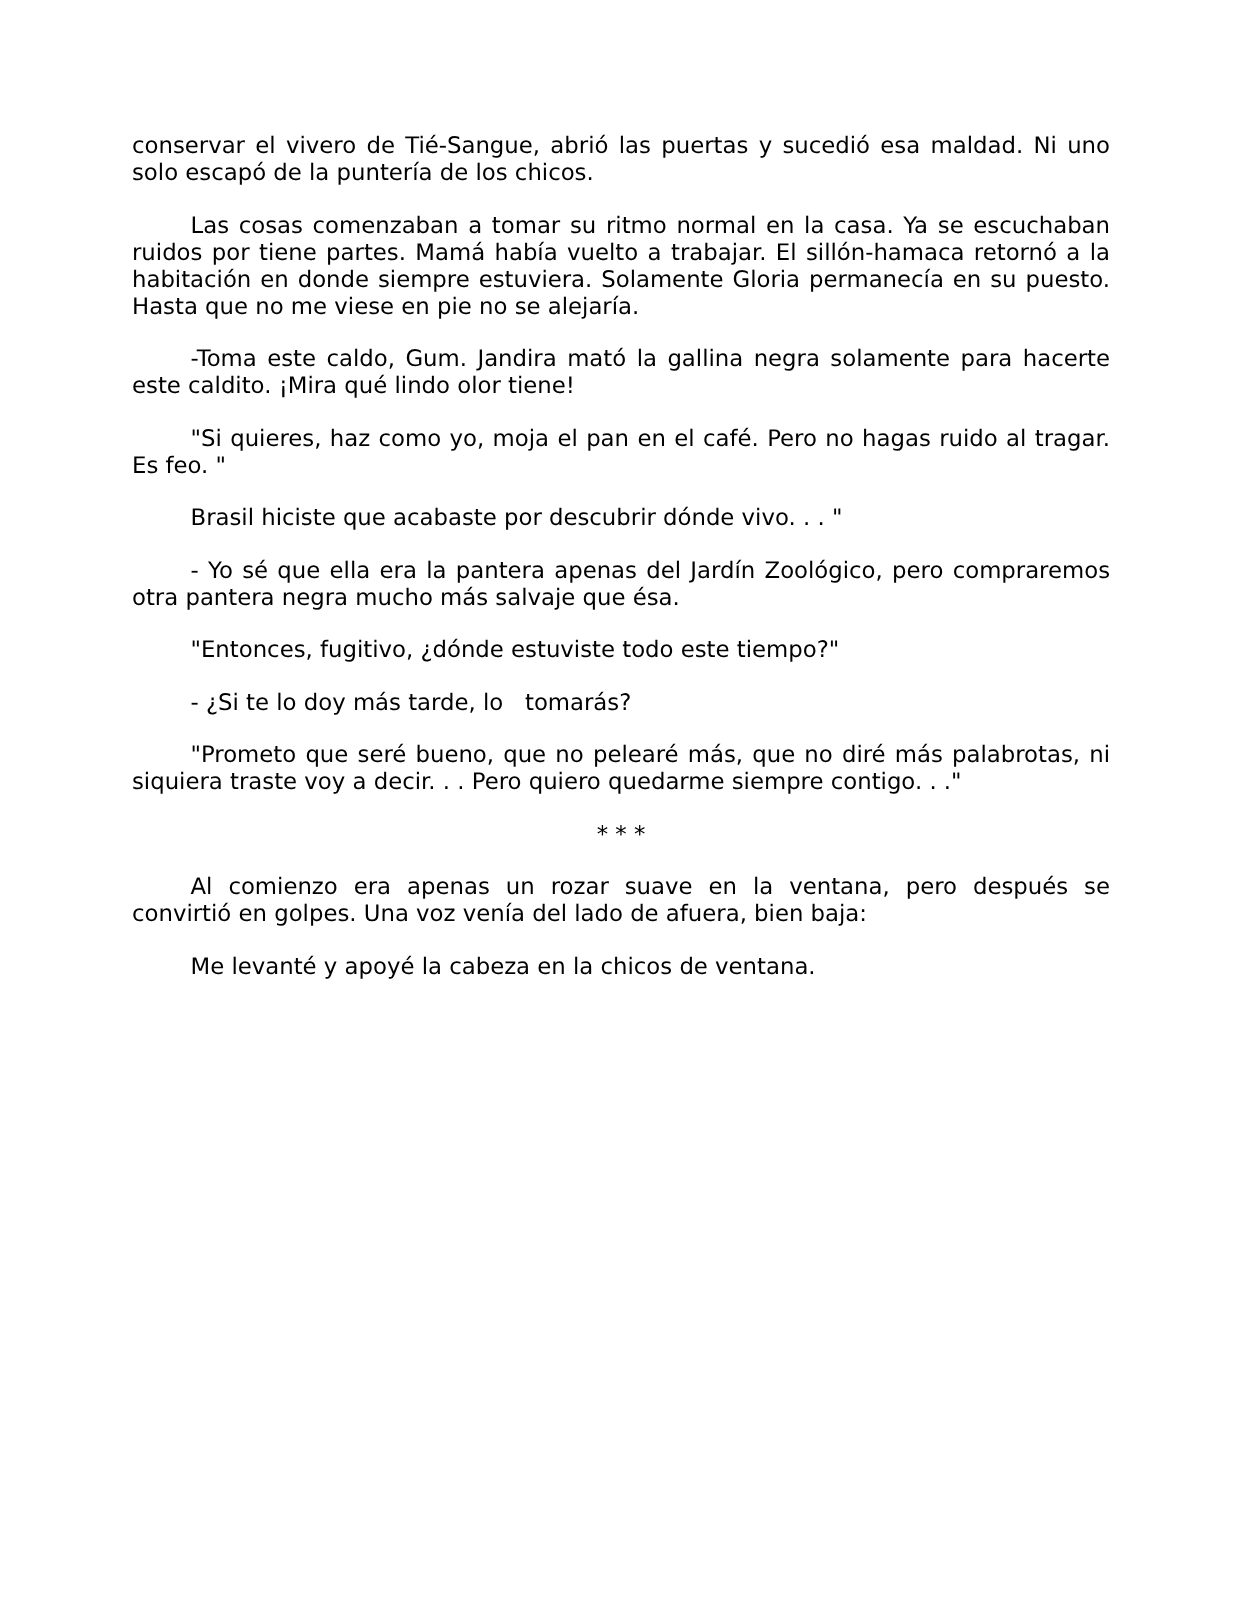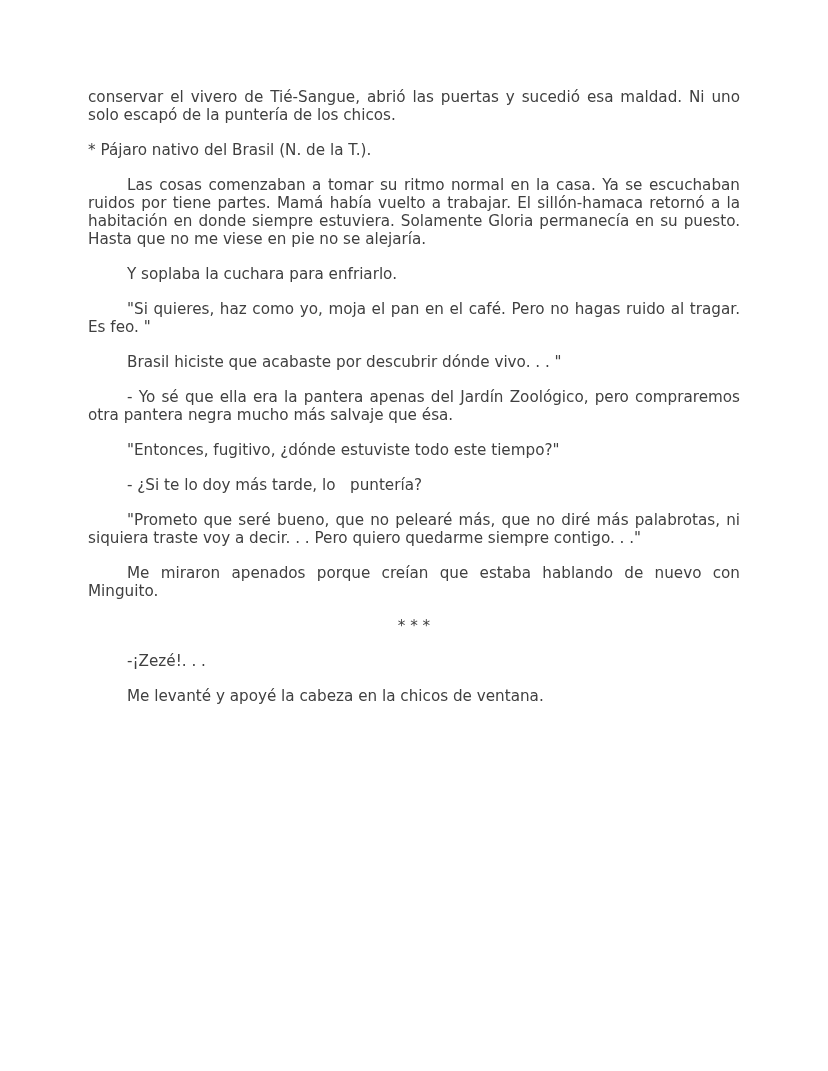--- a/index.html
+++ b/index.html
@@ -1,36 +1,34 @@
 <!DOCTYPE html>
 <html><head>
   <meta charset="utf-8">
   <style>
     html, body { margin: 0; padding: 0; background: #ffffff; }
     body { width: 828px; height: 1071px; position: relative; overflow: hidden; }
     .page {
       position: absolute; left: 88px; top: 88px; width: 652px;
       font-family: "DejaVu Sans", sans-serif;
-      font-size: 15.2px; line-height: 18px; color: #404040;
+      font-size: 15.2px; line-height: 18px; color: #000000;
     }
     .p { margin: 0 0 17px 0; text-align: justify; text-align-last: left; }
     .p.indent { text-indent: 39px; }
     .p.stars { text-align: center; text-align-last: center; margin-bottom: 17px; }
   </style>
 </head>
 <body>
 
 <div class="page">
   <p class="p">conservar el vivero de Tié-Sangue, abrió las puertas y sucedió esa maldad. Ni uno solo escapó de la puntería de los chicos.</p>
-  <p class="p">* Pájaro nativo del Brasil (N. de la T.).</p>
   <p class="p indent">Las cosas comenzaban a tomar su ritmo normal en la casa. Ya se escuchaban ruidos por tiene partes. Mamá había vuelto a trabajar. El sillón-hamaca retornó a la habitación en donde siempre estuviera. Solamente Gloria permanecía en su puesto. Hasta que no me viese en pie no se alejaría.</p>
-  <p class="p indent">Y soplaba la cuchara para enfriarlo.</p>
+  <p class="p indent">-Toma este caldo, Gum. Jandira mató la gallina negra solamente para hacerte este caldito. ¡Mira qué lindo olor tiene!</p>
   <p class="p indent">"Si quieres, haz como yo, moja el pan en el café. Pero no hagas ruido al tragar. Es feo. "</p>
   <p class="p indent">Brasil hiciste que acabaste por descubrir dónde vivo. . . "</p>
   <p class="p indent">- Yo sé que ella era la pantera apenas del Jardín Zoológico, pero compraremos otra pantera negra mucho más salvaje que ésa.</p>
   <p class="p indent">"Entonces, fugitivo, ¿dónde estuviste todo este tiempo?"</p>
-  <p class="p indent" style="white-space: pre-wrap;">- ¿Si te lo doy más tarde, lo   puntería?</p>
+  <p class="p indent" style="white-space: pre-wrap;">- ¿Si te lo doy más tarde, lo   tomarás?</p>
   <p class="p indent">"Prometo que seré bueno, que no pelearé más, que no diré más palabrotas, ni siquiera traste voy a decir. . . Pero quiero quedarme siempre contigo. . ."</p>
-  <p class="p indent">Me miraron apenados porque creían que estaba hablando de nuevo con Minguito.</p>
   <p class="p stars">* * *</p>
-  <p class="p indent">-¡Zezé!. . .</p>
+  <p class="p indent">Al comienzo era apenas un rozar suave en la ventana, pero después se convirtió en golpes. Una voz venía del lado de afuera, bien baja:</p>
   <p class="p indent">Me levanté y apoyé la cabeza en la chicos de ventana.</p>
 </div>
 
 </body></html>

